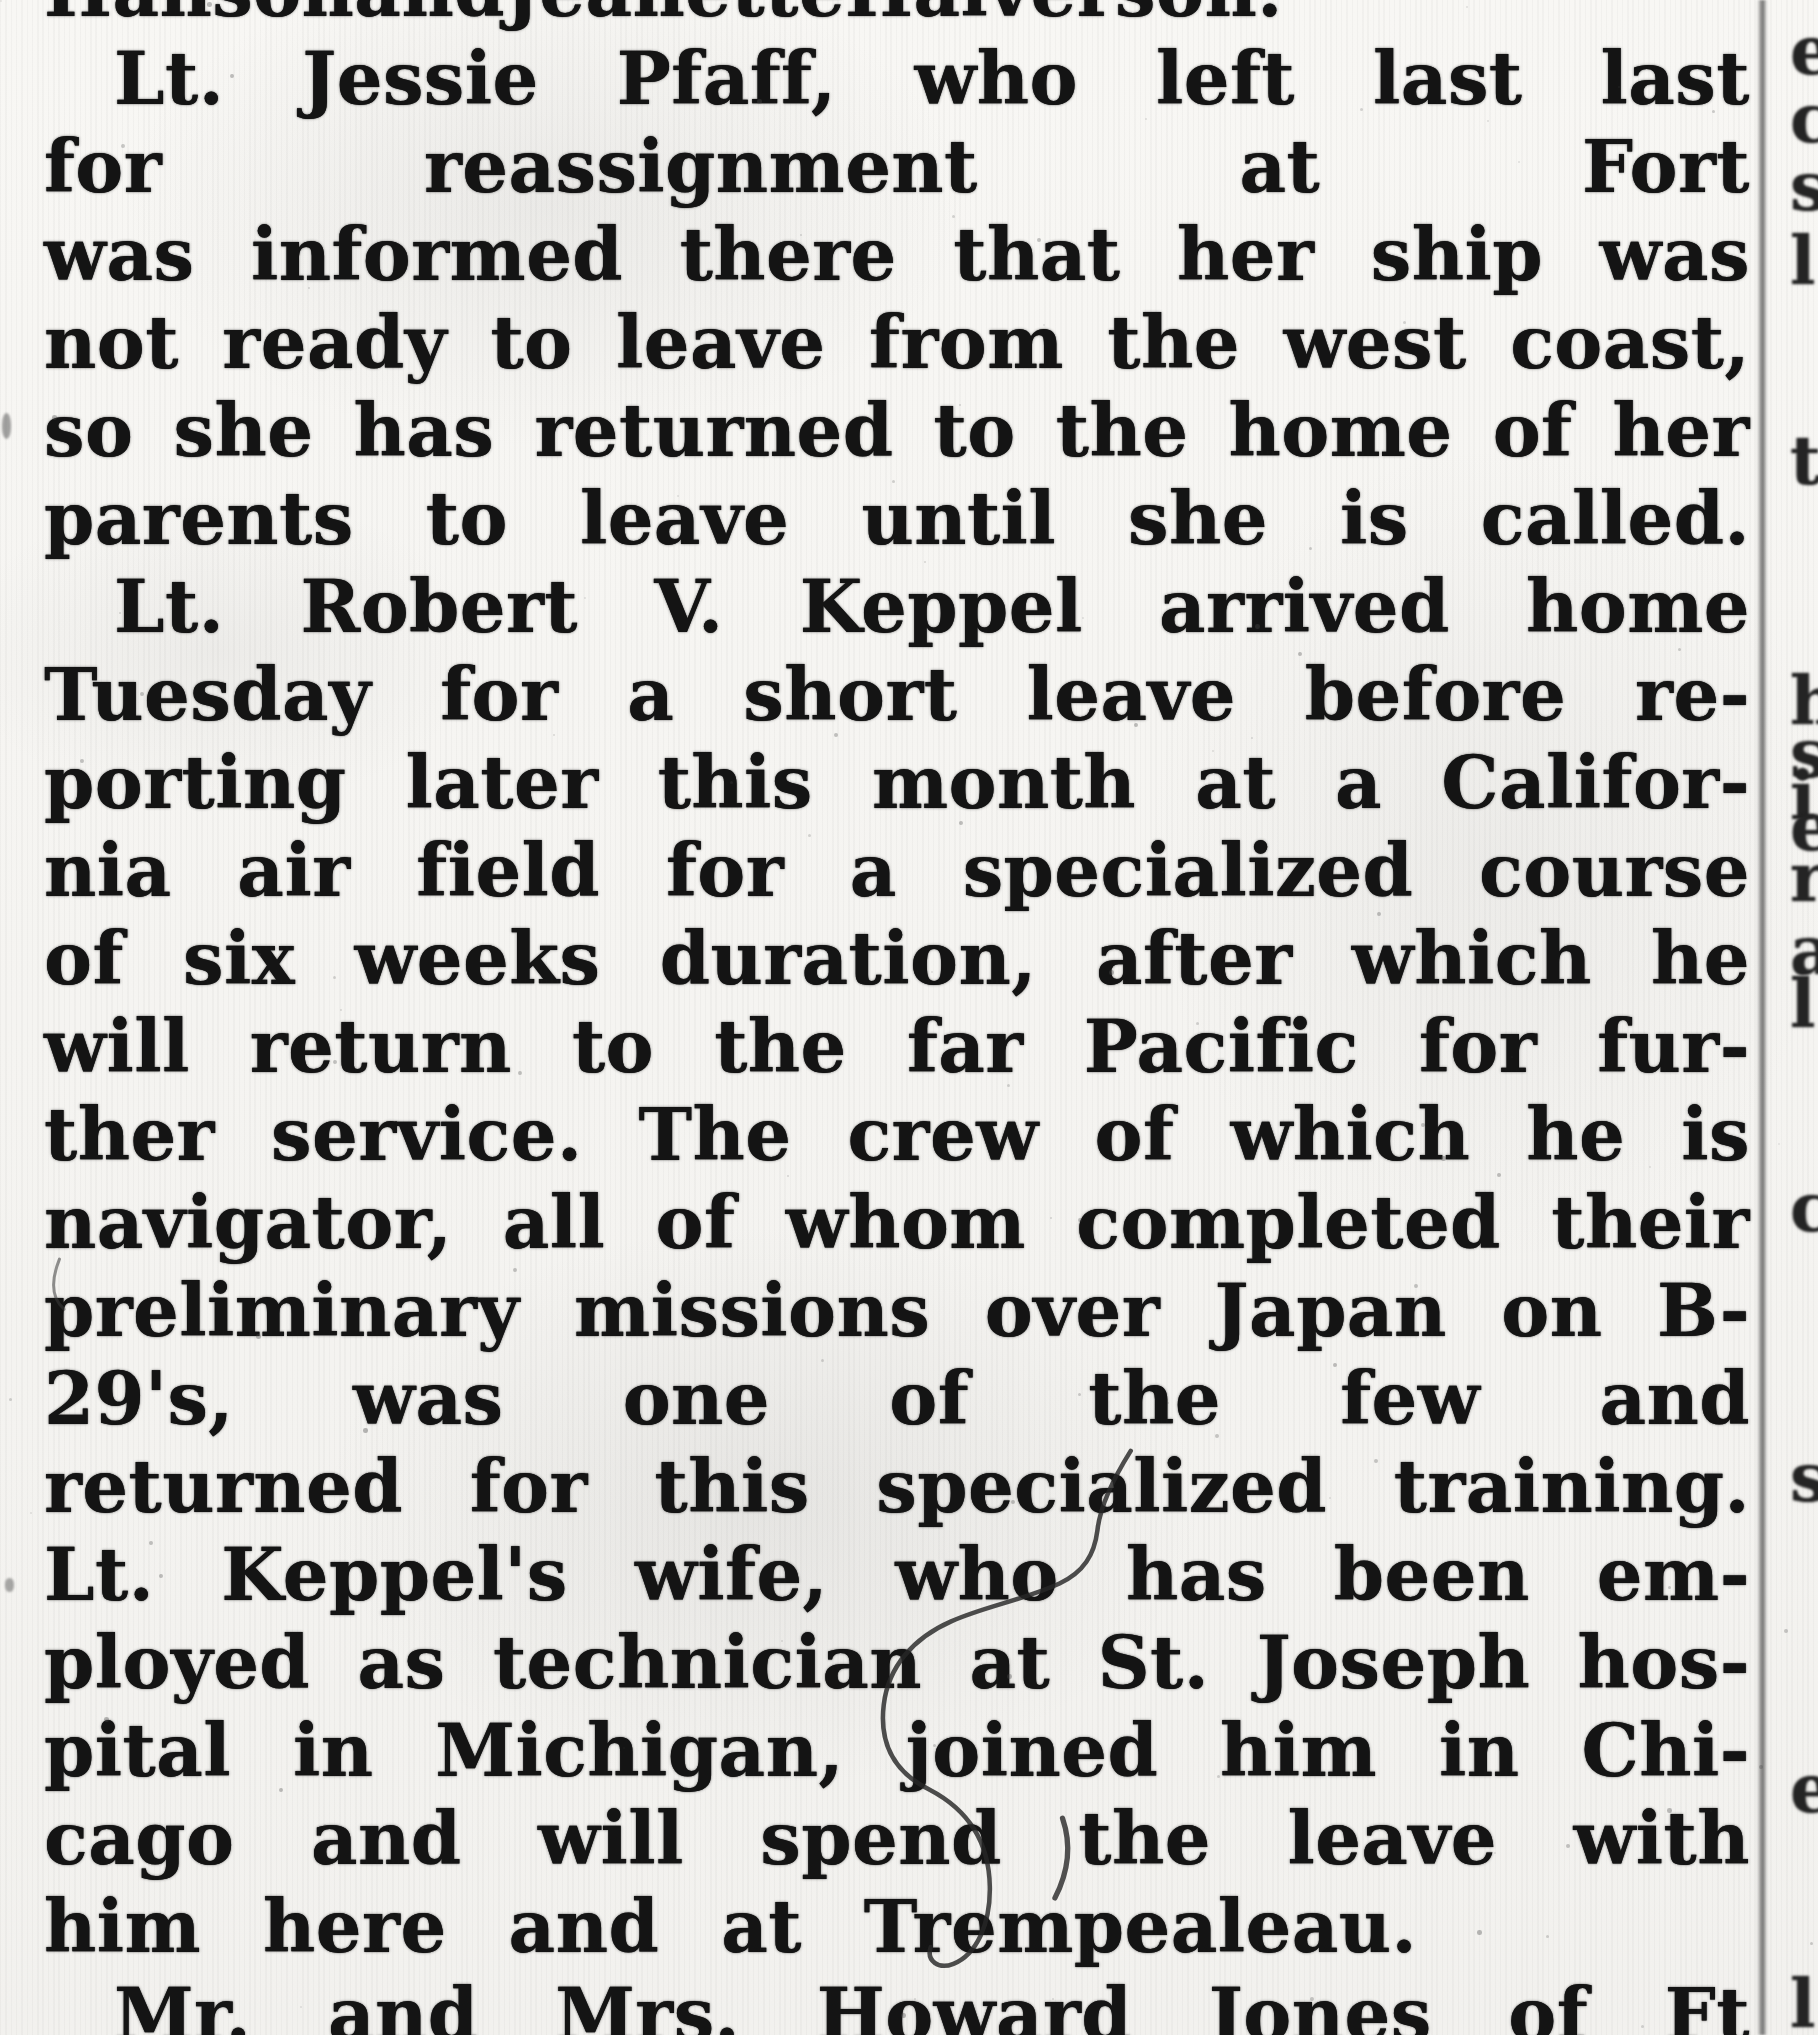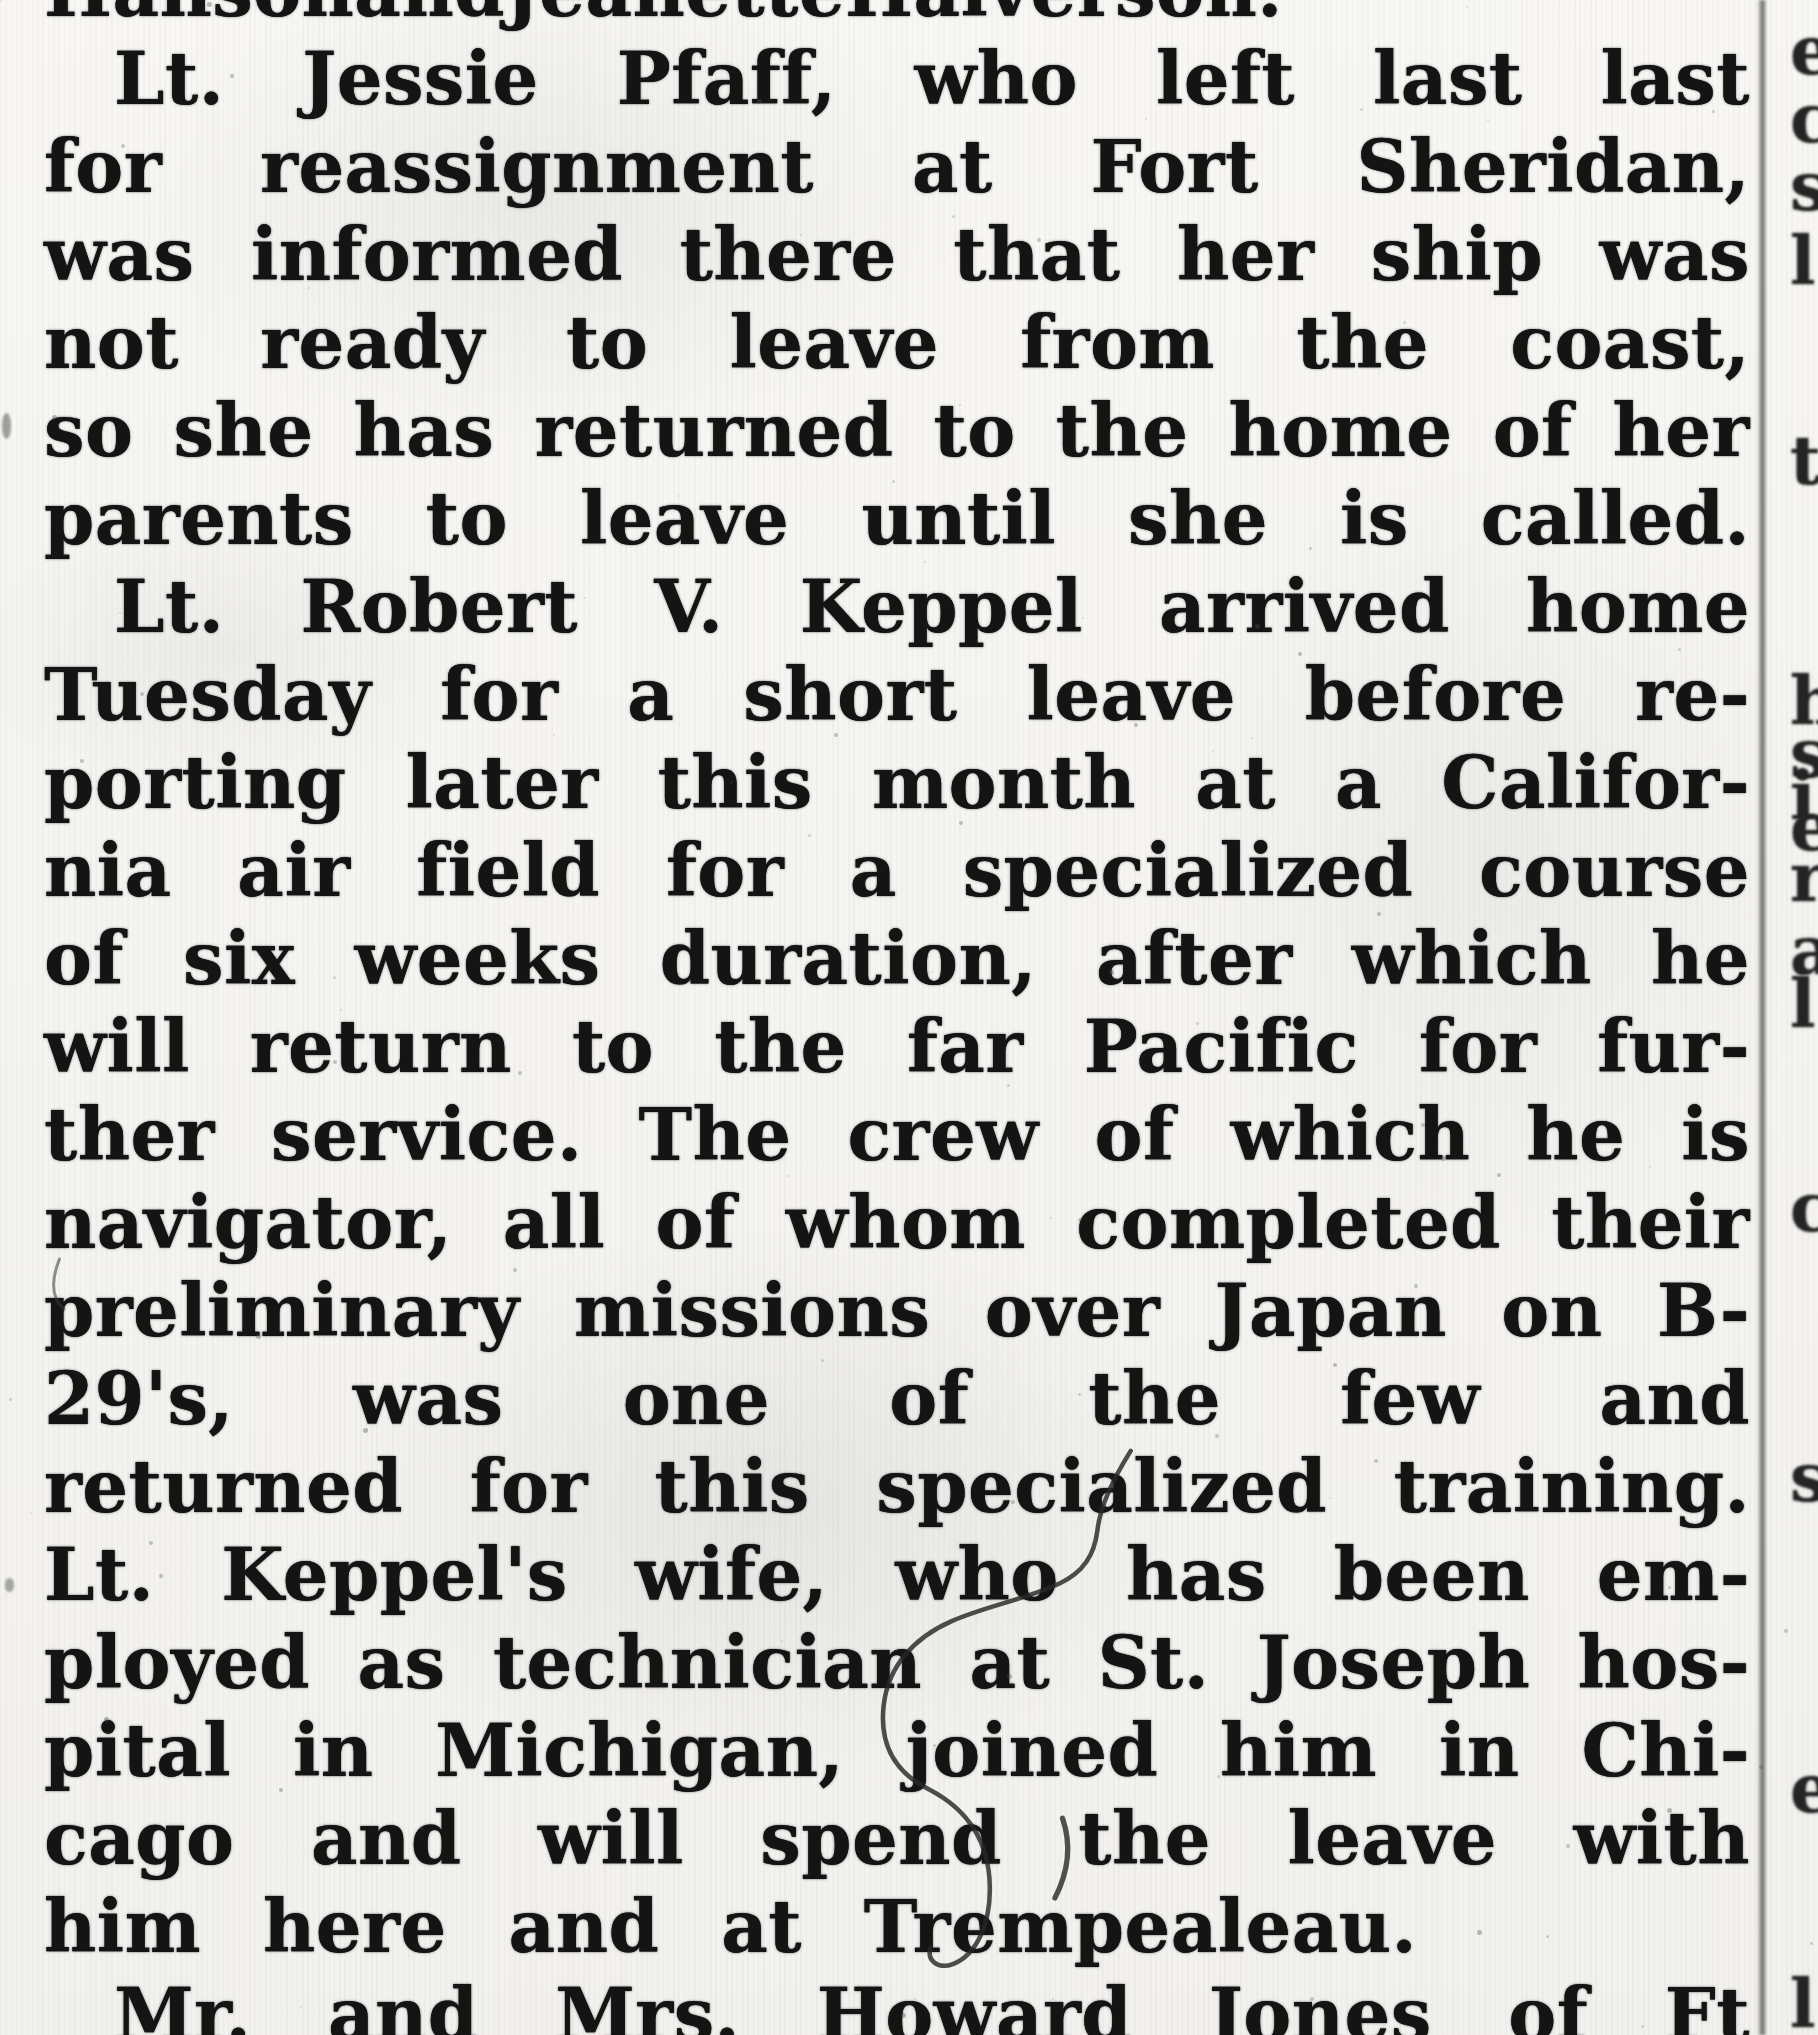--- a/index.html
+++ b/index.html
@@ -44,23 +44,23 @@
   .margin-mark { position:absolute; background:#5a5a5a; border-radius:45%; filter:blur(1.1px); }
 </style>
 </head>
 <body>
 
 <div id="page">
 
   <div id="text-col">
       <div class="line" style="width: 1131px;"><span>Hanson</span><span>and</span><span>Jeanette</span><span>Halverson.</span></div>
       <div class="line indent"><span>Lt.</span><span>Jessie</span><span>Pfaff,</span><span>who</span><span>left</span><span>last</span><span>last</span></div>
-      <div class="line"><span>for</span><span>reassignment</span><span>at</span><span>Fort</span><span>Sheridan,</span></div>
+      <div class="line"><span>for</span><span>reassignment</span><span>at</span><span>Fort</span></div>
       <div class="line"><span>was</span><span>informed</span><span>there</span><span>that</span><span>her</span><span>ship</span><span>was</span></div>
-      <div class="line"><span>not</span><span>ready</span><span>to</span><span>leave</span><span>from</span><span>the</span><span>coast,</span></div>
+      <div class="line"><span>not</span><span>ready</span><span>to</span><span>leave</span><span>from</span><span>the</span><span>west</span><span>coast,</span></div>
       <div class="line"><span>so</span><span>she</span><span>has</span><span>returned</span><span>to</span><span>the</span><span>home</span><span>of</span><span>her</span></div>
       <div class="line"><span>parents</span><span>to</span><span>leave</span><span>until</span><span>she</span><span>is</span><span>called.</span></div>
       <div class="line indent"><span>Lt.</span><span>Robert</span><span>V.</span><span>Keppel</span><span>arrived</span><span>home</span></div>
       <div class="line"><span>Tuesday</span><span>for</span><span>a</span><span>short</span><span>leave</span><span>before</span><span>re-</span></div>
       <div class="line"><span>porting</span><span>later</span><span>this</span><span>month</span><span>at</span><span>a</span><span>Califor-</span></div>
       <div class="line"><span>nia</span><span>air</span><span>field</span><span>for</span><span>a</span><span>specialized</span><span>course</span></div>
       <div class="line"><span>of</span><span>six</span><span>weeks</span><span>duration,</span><span>after</span><span>which</span><span>he</span></div>
       <div class="line"><span>will</span><span>return</span><span>to</span><span>the</span><span>far</span><span>Pacific</span><span>for</span><span>fur-</span></div>
       <div class="line"><span>ther</span><span>service.</span><span>The</span><span>crew</span><span>of</span><span>which</span><span>he</span><span>is</span></div>
       <div class="line"><span>navigator,</span><span>all</span><span>of</span><span>whom</span><span>completed</span><span>their</span></div>

